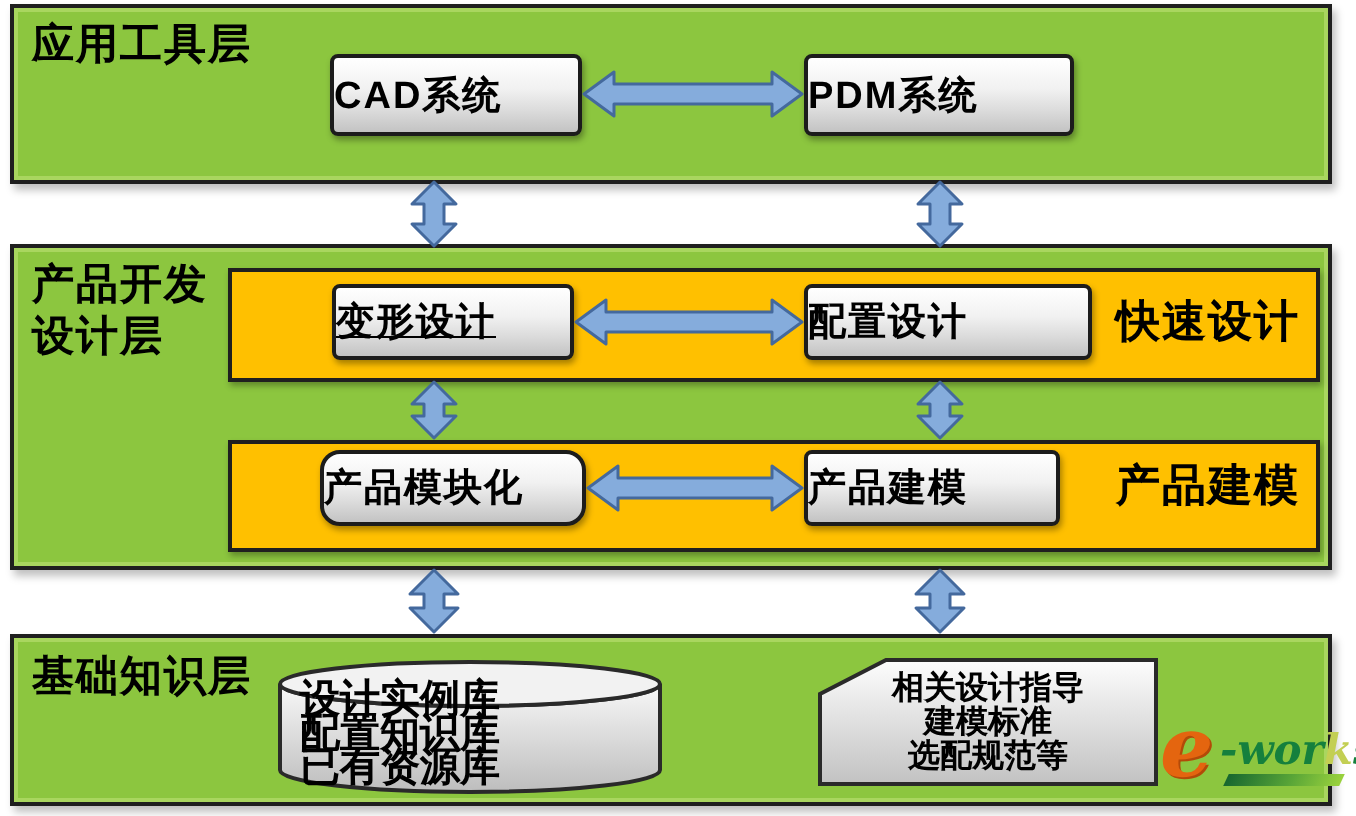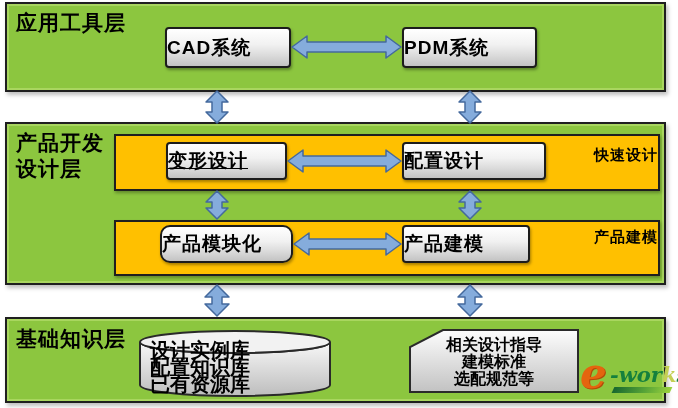--- a/index.html
+++ b/index.html
@@ -33,21 +33,21 @@
     font-size:19px;font-weight:bold;box-shadow:1px 2px 3px rgba(0,0,0,0.35);
     letter-spacing:1px;
   }
   .box-cad{left:165px;top:27px;width:126px;height:41px;}
   .box-pdm{left:402px;top:27px;width:135px;height:41px;}
   .box-bianxing{left:166px;top:142px;width:121px;height:38px;text-decoration:underline;}
   .box-peizhi{left:402px;top:142px;width:144px;height:38px;}
   .box-mokuai{left:160px;top:225px;width:133px;height:38px;border-radius:10px;}
   .box-yuanxing{left:402px;top:225px;width:128px;height:38px;}
   .band-tag{
-    position:absolute;font-size:15px;font-weight:bold;width:100px;text-align:right;
+    position:absolute;font-size:22px;font-weight:bold;width:100px;text-align:left;
     letter-spacing:1px;
   }
   .tag-fast{left:558px;top:146px;}
   .tag-model{left:558px;top:228px;}
   .svg-overlay{position:absolute;left:0;top:0;pointer-events:none;}
   .cyl-text{
     position:absolute;left:150px;top:342px;width:170px;text-align:left;
     font-size:20px;font-weight:bold;line-height:17px;
   }
   .note-text{

